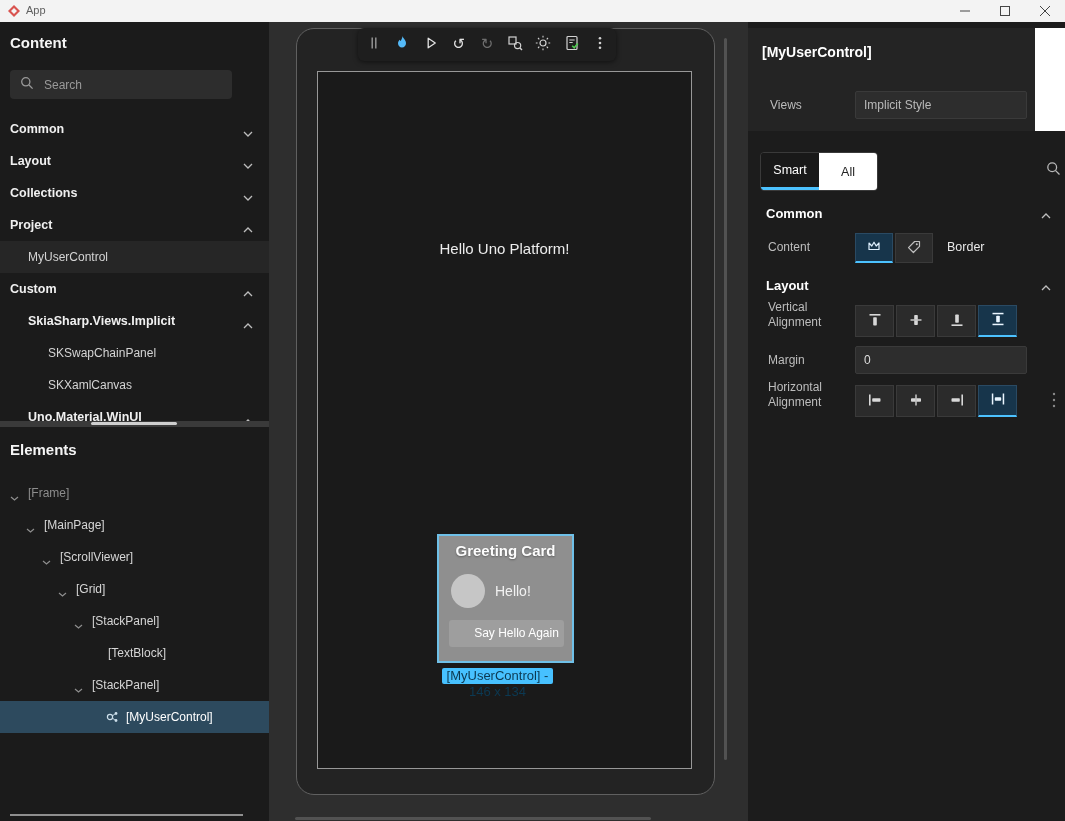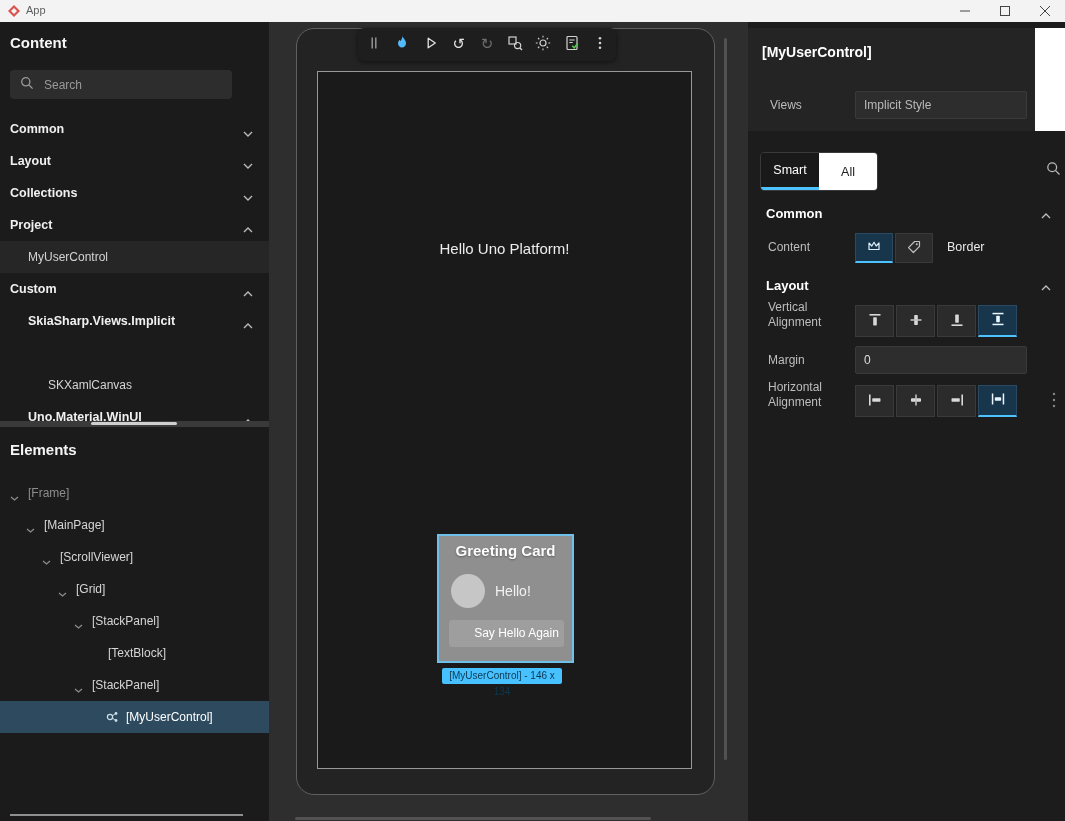--- a/index.html
+++ b/index.html
@@ -40,21 +40,21 @@
   
   #canvas { position:absolute; left:269px; top:22px; width:479px; height:799px; background:#2e2e2e; }
   #phone { position:absolute; left:27px; top:6px; width:419px; height:767px; border:1px solid #606060; border-radius:18px; background:#232323; }
   #screen { position:absolute; left:20px; top:42px; width:375px; height:698px; border:1px solid #989898; background:#1a1a1a; overflow:hidden; }
   #hello { position:absolute; left:0; top:168px; width:100%; text-align:center; font-size:15px; color:#ececec; }
   #gcard { position:absolute; left:119px; top:462px; width:137px; height:129px; background:#8f8f8f; border:2px solid #6fc0e8; }
   #gcard .gtitle { position:absolute; left:0; top:6px; width:100%; text-align:center; font-weight:bold; font-size:15px; color:#fdfdfd; text-shadow:0 1px 2px rgba(0,0,0,.35); }
   #gcard .avatar { position:absolute; left:12px; top:38px; width:34px; height:34px; border-radius:50%; background:#c6c6c6; }
   #gcard .gmsg { position:absolute; left:56px; top:47px; font-size:14px; color:#f2f2f2; }
   #gcard .gbtn { position:absolute; left:10px; top:84px; width:115px; height:27px; background:#9e9e9e; border-radius:3px; color:#fff; font-size:12px; text-align:center; line-height:27px;padding-left:20px; }
-  #selbadge { position:absolute; left:124px; top:596px; width:120px; height:16px; background:#47c1ff; border-radius:2px; color:#0c3952; font-size:10px; text-align:center; line-height:16px; }
+  #selbadge { position:absolute; left:124px; top:596px; width:111px; height:16px; background:#47c1ff; border-radius:2px; color:#0c3952; font-size:13px; text-align:center; line-height:16px; }
   #dtoolbar { position:absolute; left:89px; top:6px; width:258px; height:33px; background:#1e1e1e; border-radius:6px; z-index:5; display:flex; align-items:center; justify-content:space-evenly; box-shadow:0 1px 5px rgba(0,0,0,.55); }
   .tbtn { width:24px; height:24px; display:flex; align-items:center; justify-content:center; border-radius:3px; }
   .glyph { font-family:"DejaVu Sans",sans-serif; font-size:15px; line-height:1; }
   #vscroll { position:absolute; left:455px; top:16px; width:3px; height:722px; background:#525252; border-radius:2px; }
   #hscroll { position:absolute; left:26px; top:795px; width:356px; height:3px; background:#525252; border-radius:2px; }
 
   
   #props { position:absolute; left:748px; top:22px; width:317px; height:799px; background:#1c1c1c; }
   #phead { position:absolute; left:0; top:6px; width:317px; height:103px; background:#242424; }
   #phead .ptitle { position:absolute; left:14px; top:16px; font-size:14px; font-weight:bold; color:#fff; }
@@ -148,20 +148,23 @@
       <span class="chev-r"><svg width="10" height="6" viewBox="0 0 10 6">
             <path d="M1 5l4-4 4 4" fill="none" stroke="#bdbdbd" stroke-width="1.3"></path>
           </svg></span>
     </div>
     <div class="trow" style="top:283px;">
       <span class="grp" style="margin-left:28px;">SkiaSharp.Views.Implicit</span>
       <span class="chev-r"><svg width="10" height="6" viewBox="0 0 10 6">
             <path d="M1 5l4-4 4 4" fill="none" stroke="#bdbdbd" stroke-width="1.3"></path>
           </svg></span>
     </div>
+    <div class="trow" style="top:315px;">
+      <span class="itm" style="margin-left:48px;">SKSwapChainPanel</span>
+    </div>
     <div class="trow" style="top:347px;">
       <span class="itm" style="margin-left:48px;">SKXamlCanvas</span>
     </div>
     <div class="trow" style="top:379px;">
       <span class="grp" style="margin-left:28px;">Uno.Material.WinUI</span>
       <span class="chev-r"><svg width="10" height="6" viewBox="0 0 10 6">
             <path d="M1 5l4-4 4 4" fill="none" stroke="#bdbdbd" stroke-width="1.3"></path>
           </svg></span>
     </div>
   </div>

